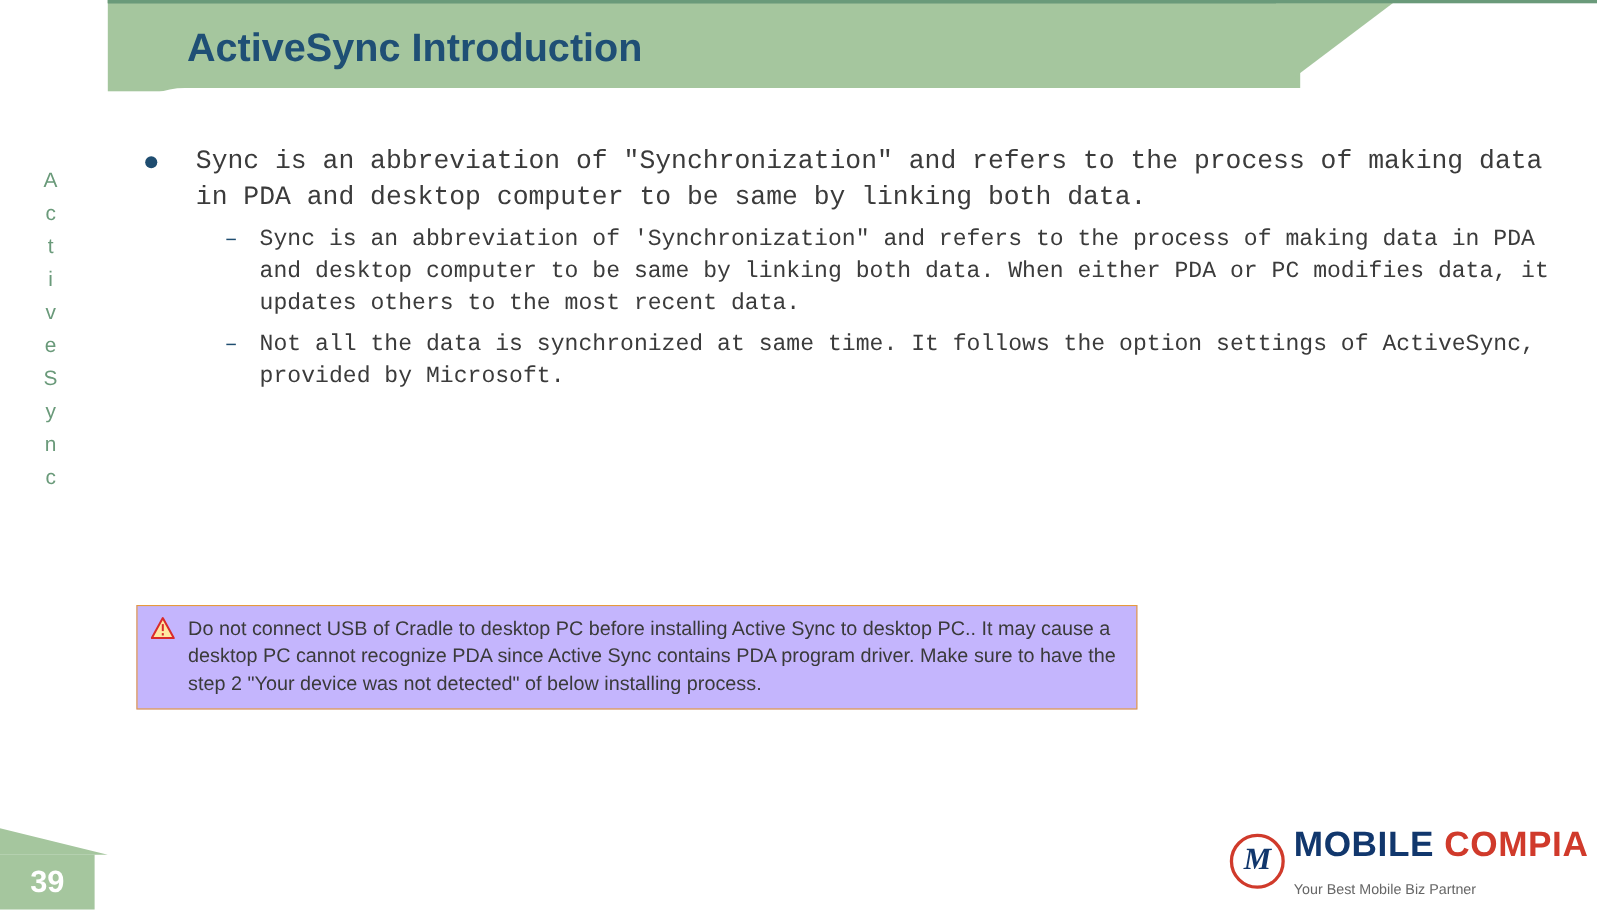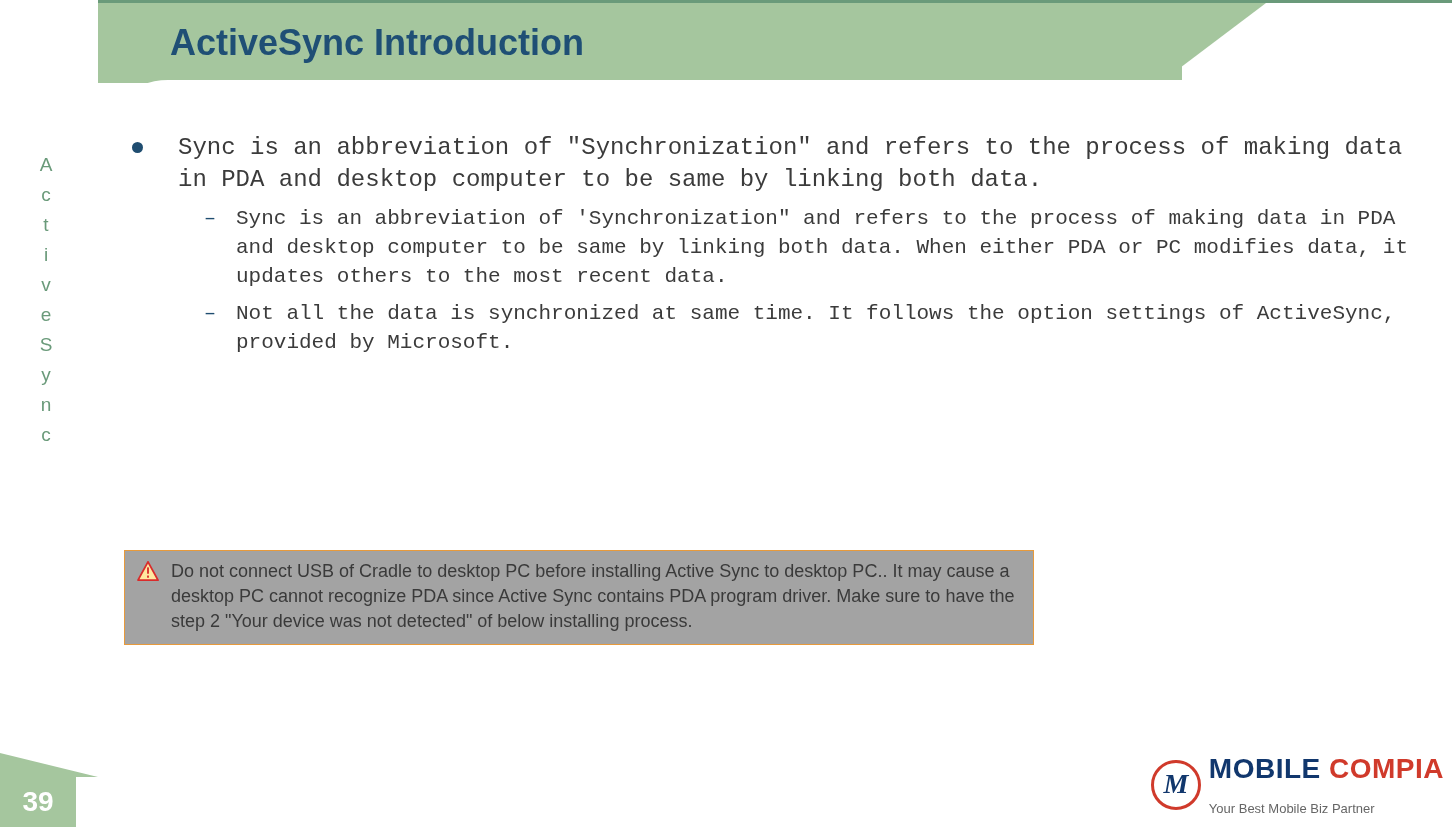--- a/index.html
+++ b/index.html
@@ -70,21 +70,21 @@
     color: #6a9a7a;
     font-size: 19px;
     line-height: 30px;
     text-align: center;
     font-family: Verdana, Geneva, sans-serif;
   }
   .sidebar-label span { display: block; }
   .page-num-block {
     position: absolute;
     bottom: 0; left: 0;
-    width: 76px; height: 50px;
+    width: 86px; height: 50px;
     background: #a5c69e;
     color: #ffffff;
     font-size: 28px;
     font-weight: bold;
     display: flex;
     align-items: center;
     justify-content: center;
   }
   .page-num-corner {
     position: absolute;
@@ -154,21 +154,21 @@
     font-size: 20px;
   }
 
   
   .warn-box {
     position: absolute;
     top: 550px;
     left: 124px;
     width: 910px;
     border: 1px solid #e79a3c;
-    background: #a3a3a3;
+    background: #c4b5fd;
     padding: 8px 12px 10px 46px;
     box-sizing: border-box;
     z-index: 5;
   }
   .warn-icon {
     position: absolute;
     left: 12px; top: 10px;
     width: 22px; height: 20px;
   }
   .warn-text {
@@ -200,21 +200,21 @@
     top: 50%; left: 50%;
     transform: translate(-50%, -52%);
     font-family: Georgia, serif;
     font-style: italic;
     font-weight: bold;
     font-size: 28px;
     color: #11376d;
   }
   .logo-text-wrap { line-height: 1; }
   .logo-main {
-    font-size: 28px;
+    font-size: 32px;
     font-weight: 800;
     letter-spacing: 0.5px;
     white-space: nowrap;
   }
   .logo-main .w1 { color: #11376d; }
   .logo-main .w2 { color: #d03a2b; }
   .logo-sub {
     font-size: 13px;
     color: #666;
     margin-top: 19px;

